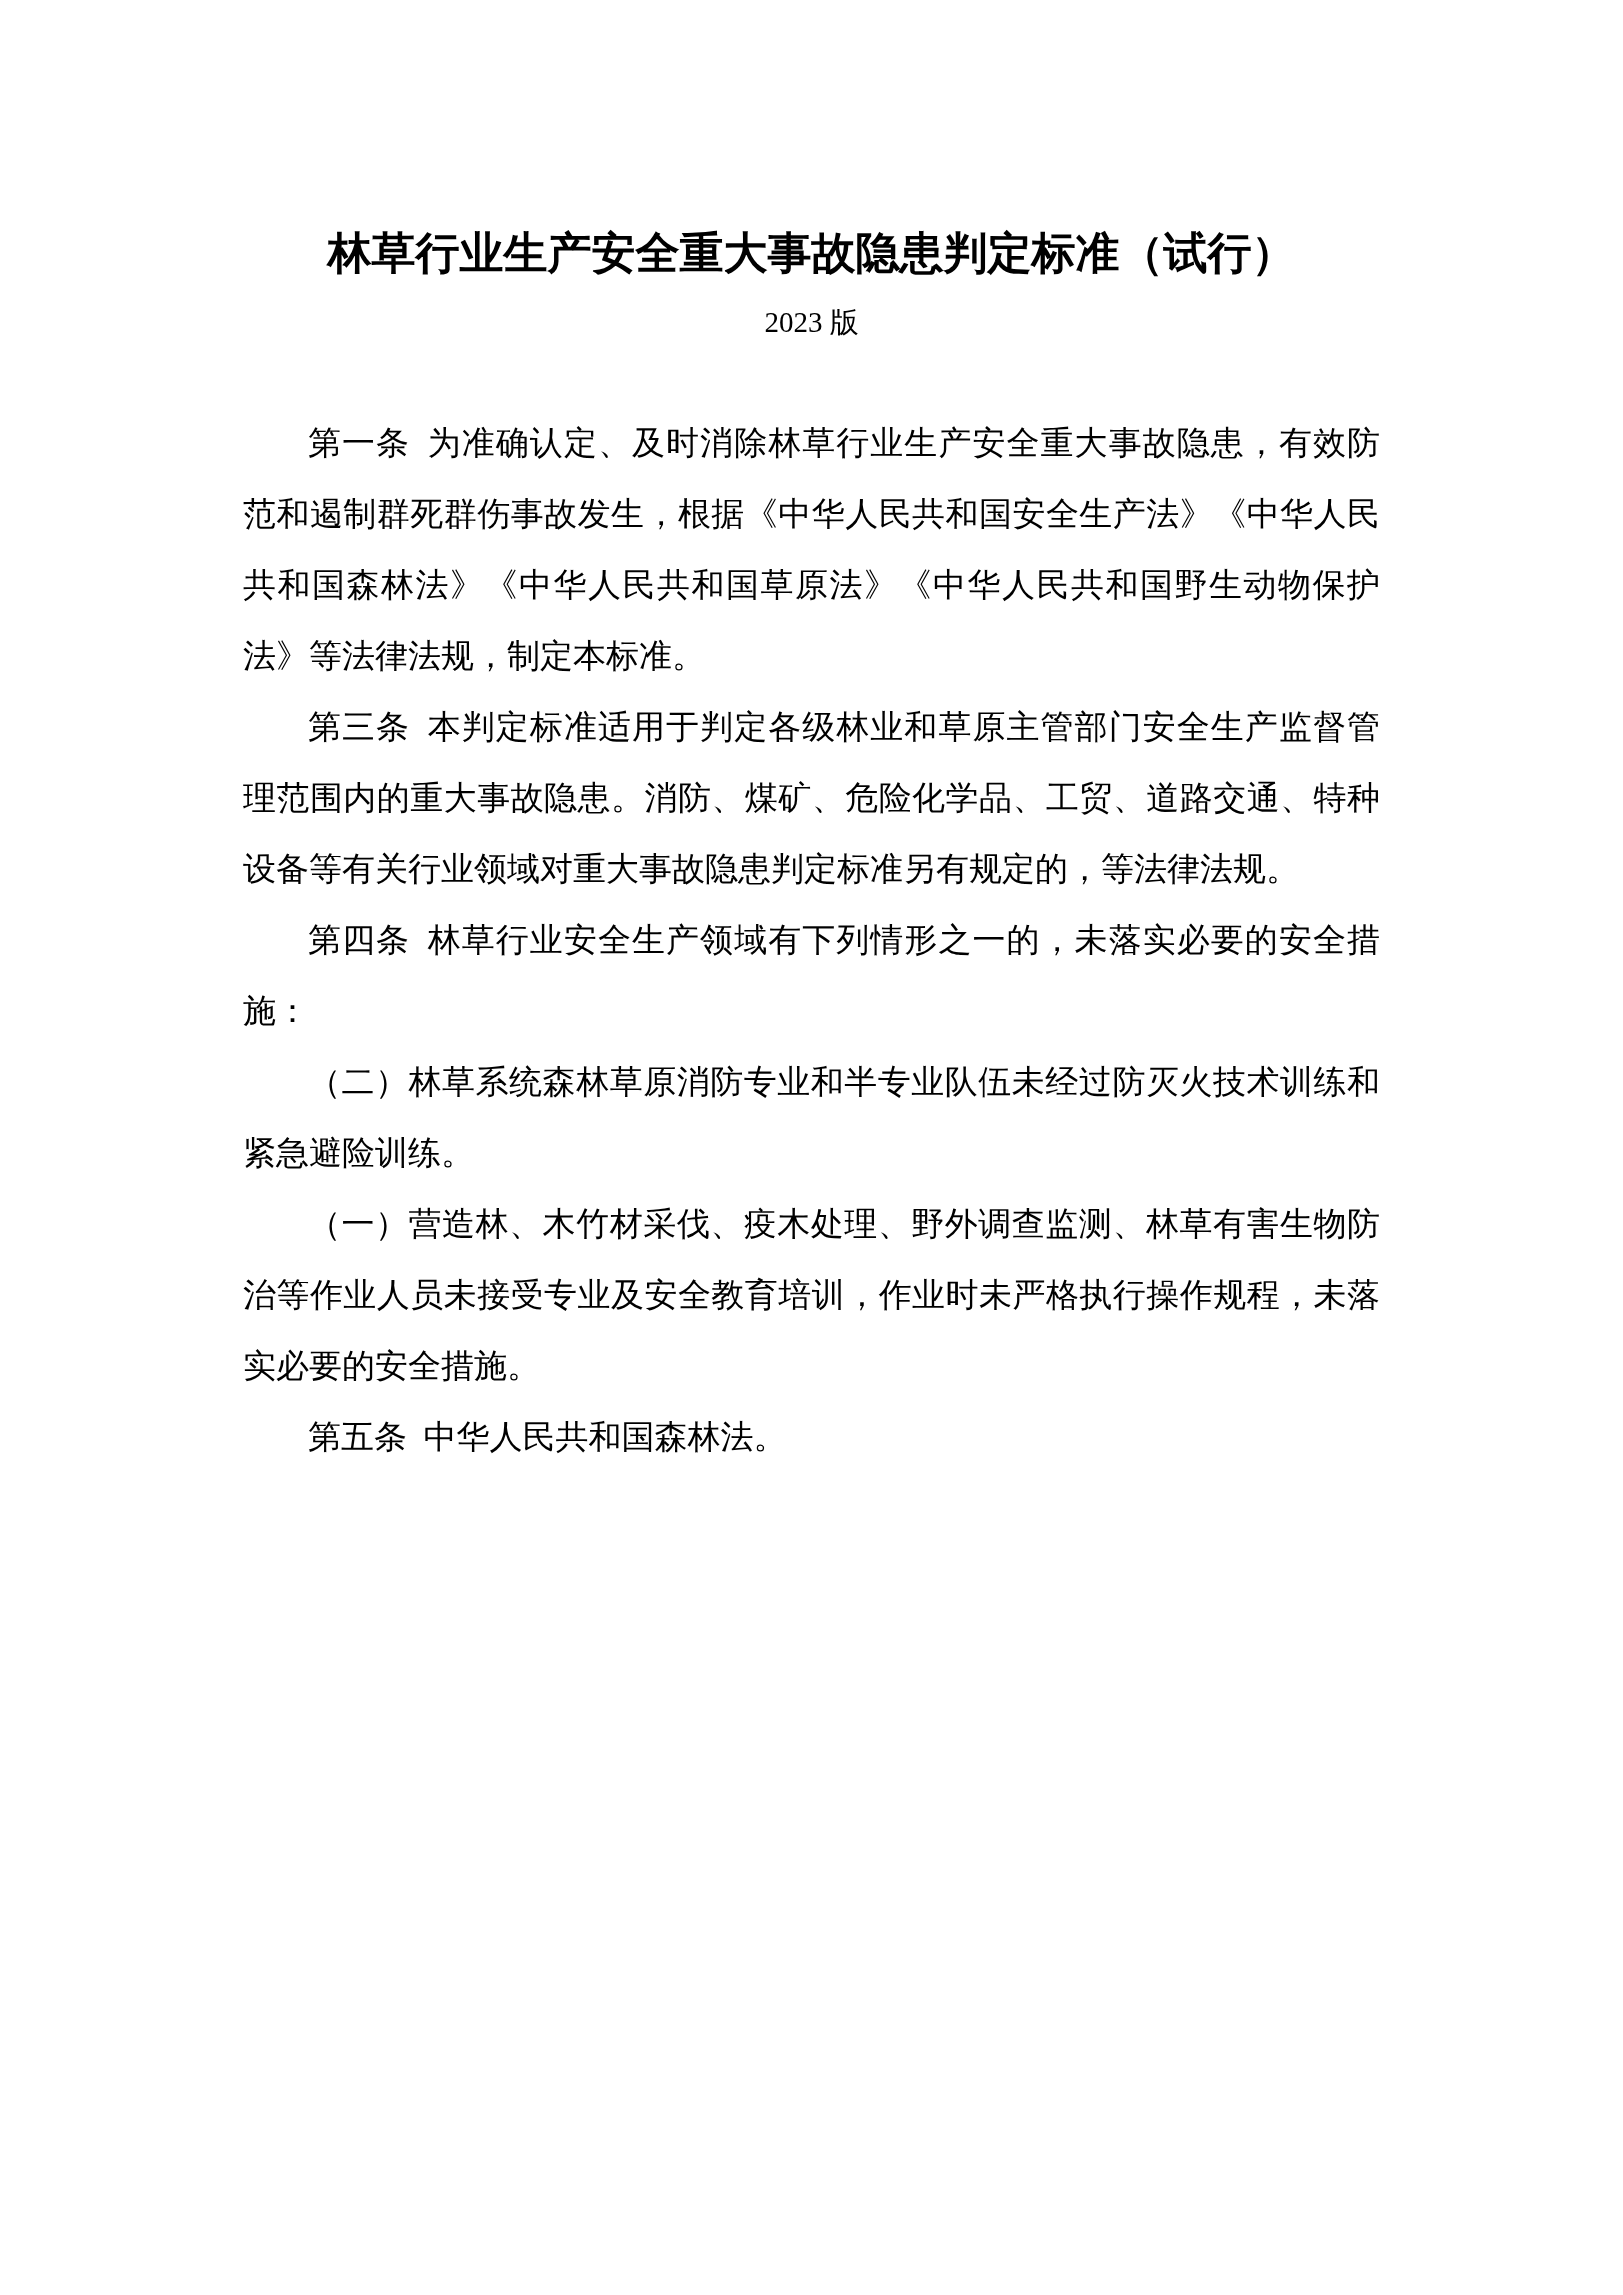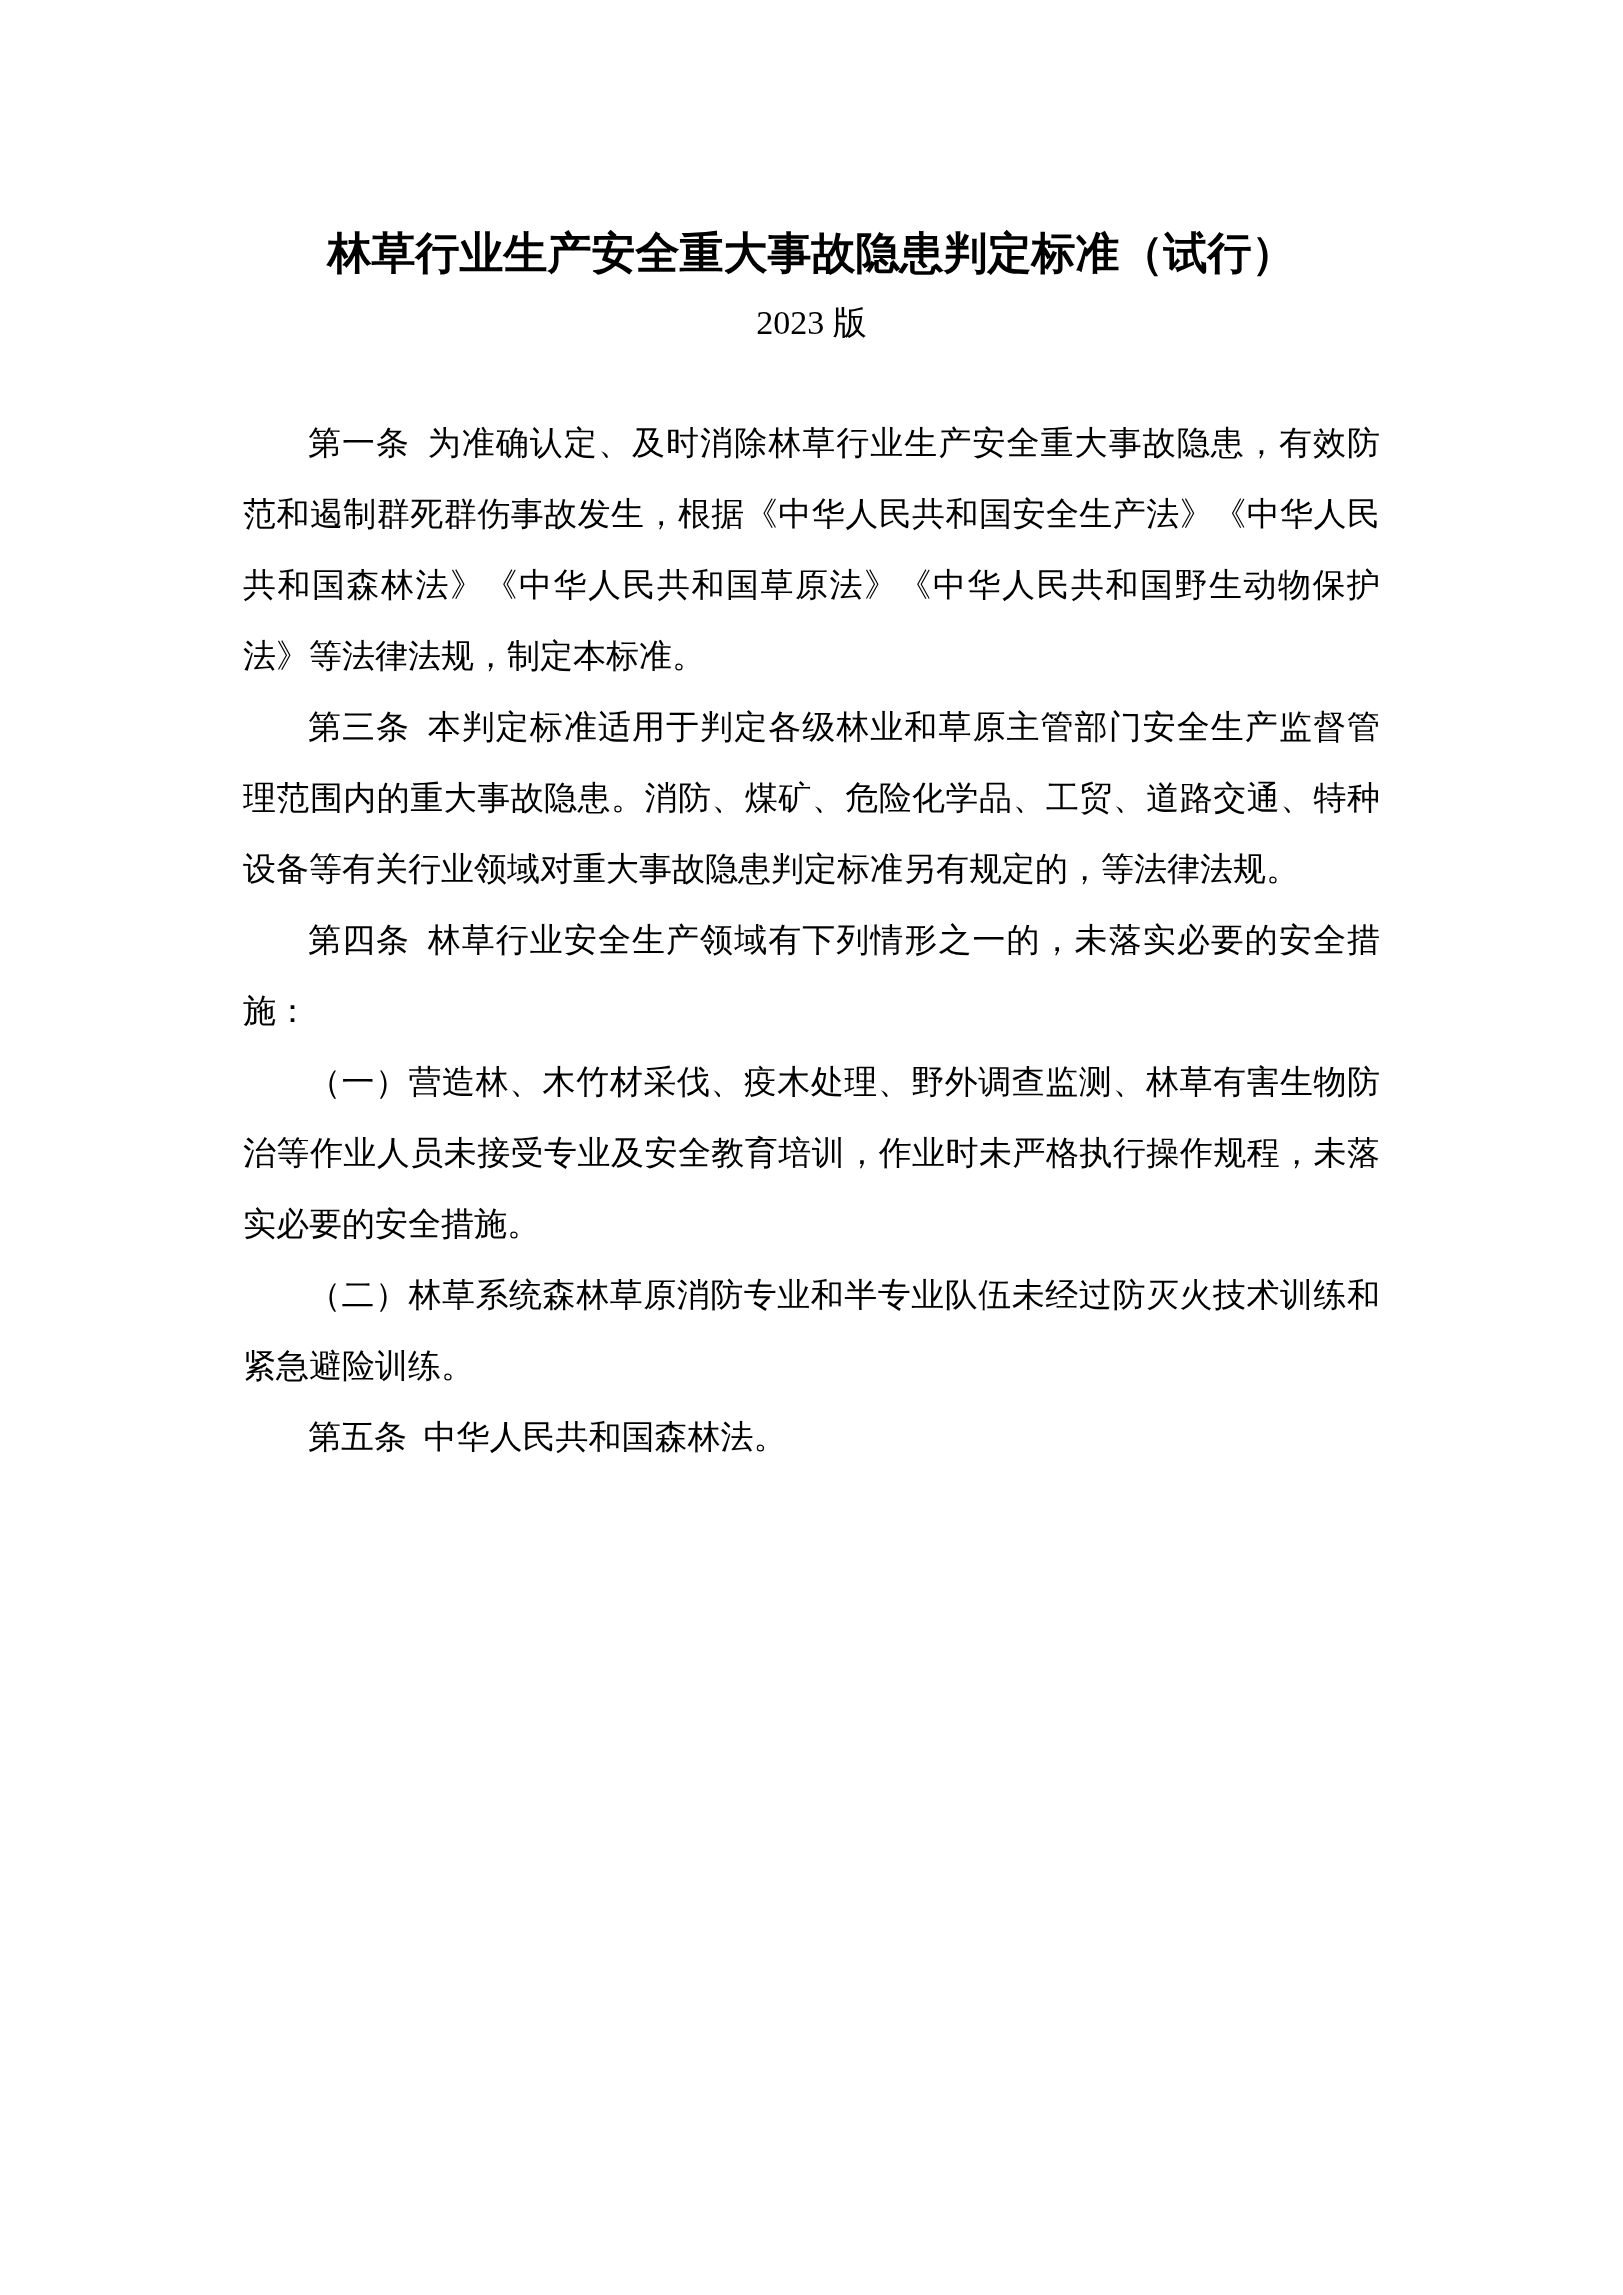--- a/index.html
+++ b/index.html
@@ -22,21 +22,21 @@
     margin: 0;
     padding-top: 205px;
     font-size: 44px;
     font-weight: bold;
     line-height: 65px;
     text-align: center;
     white-space: nowrap;
   }
   .doc-edition {
     margin: 15.7px 0 0 0;
-    font-size: 34px;
+    font-size: 29px;
     font-weight: normal;
     line-height: 41px;
     text-align: center;
   }
   .doc-body {
     margin-top: 65px;
   }
   .para {
     margin: 0;
     font-size: 33px;
@@ -49,18 +49,18 @@
 </head>
 <body>
 
 <div class="page">
   <h1 class="doc-title">林草行业生产安全重大事故隐患判定标准（试行）</h1>
   <div class="doc-edition">2023 版</div>
   <div class="doc-body">
     <p class="para">第一条 为准确认定、及时消除林草行业生产安全重大事故隐患，有效防范和遏制群死群伤事故发生，根据《中华人民共和国安全生产法》《中华人民共和国森林法》《中华人民共和国草原法》《中华人民共和国野生动物保护法》等法律法规，制定本标准。</p>
     <p class="para">第三条 本判定标准适用于判定各级林业和草原主管部门安全生产监督管理范围内的重大事故隐患。消防、煤矿、危险化学品、工贸、道路交通、特种设备等有关行业领域对重大事故隐患判定标准另有规定的，等法律法规。</p>
     <p class="para">第四条 林草行业安全生产领域有下列情形之一的，未落实必要的安全措施：</p>
+    <p class="para">（二）林草系统森林草原消防专业和半专业队伍未经过防灭火技术训练和紧急避险训练。</p>
     <p class="para">（一）营造林、木竹材采伐、疫木处理、野外调查监测、林草有害生物防治等作业人员未接受专业及安全教育培训，作业时未严格执行操作规程，未落实必要的安全措施。</p>
-    <p class="para">（二）林草系统森林草原消防专业和半专业队伍未经过防灭火技术训练和紧急避险训练。</p>
     <p class="para">第五条 中华人民共和国森林法。</p>
   </div>
 </div>
 
 
 </body></html>

